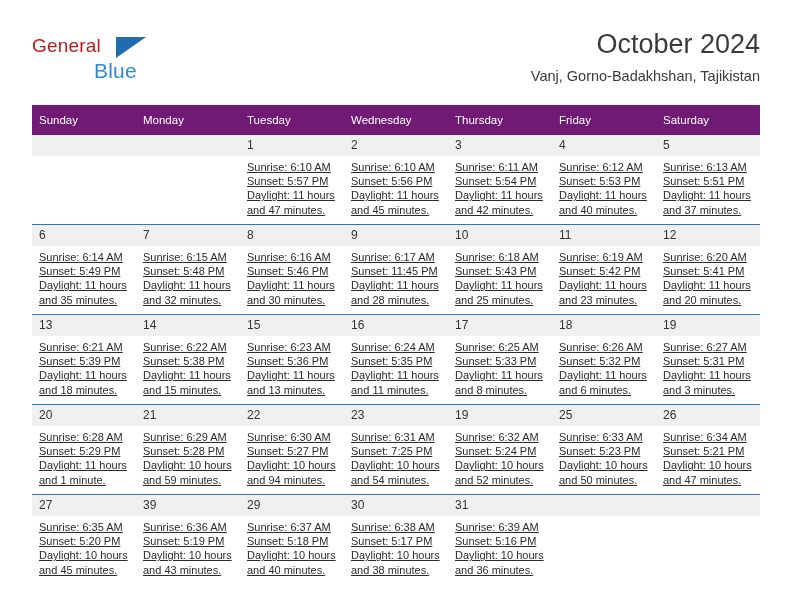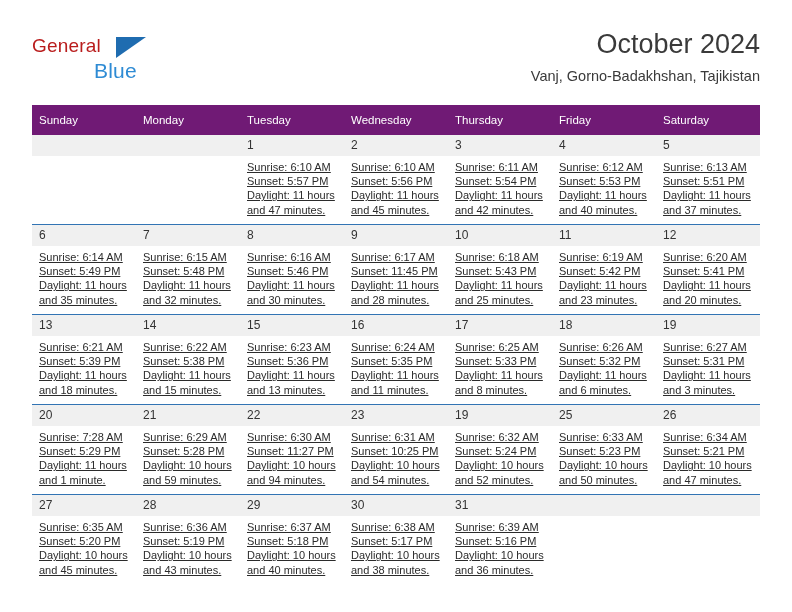--- a/index.html
+++ b/index.html
@@ -371,49 +371,49 @@
             <div>Daylight: 11 hours</div>
             <div>and 3 minutes.</div>
           </div>
         </td>
       </tr>
 
       <tr class="week">
         <td>
           <div class="daynum">20</div>
           <div class="details">
-            <div>Sunrise: 7:28 AM</div>
+            <div>Sunrise: 6:28 AM</div>
             <div>Sunset: 5:29 PM</div>
             <div>Daylight: 11 hours</div>
             <div>and 1 minute.</div>
           </div>
         </td>
         <td>
           <div class="daynum">21</div>
           <div class="details">
             <div>Sunrise: 6:29 AM</div>
             <div>Sunset: 5:28 PM</div>
             <div>Daylight: 10 hours</div>
             <div>and 59 minutes.</div>
           </div>
         </td>
         <td>
           <div class="daynum">22</div>
           <div class="details">
             <div>Sunrise: 6:30 AM</div>
-            <div>Sunset: 11:27 PM</div>
+            <div>Sunset: 5:27 PM</div>
             <div>Daylight: 10 hours</div>
             <div>and 94 minutes.</div>
           </div>
         </td>
         <td>
           <div class="daynum">23</div>
           <div class="details">
             <div>Sunrise: 6:31 AM</div>
-            <div>Sunset: 10:25 PM</div>
+            <div>Sunset: 7:25 PM</div>
             <div>Daylight: 10 hours</div>
             <div>and 54 minutes.</div>
           </div>
         </td>
         <td>
           <div class="daynum">19</div>
           <div class="details">
             <div>Sunrise: 6:32 AM</div>
             <div>Sunset: 5:24 PM</div>
             <div>Daylight: 10 hours</div>
@@ -444,21 +444,21 @@
         <td>
           <div class="daynum">27</div>
           <div class="details">
             <div>Sunrise: 6:35 AM</div>
             <div>Sunset: 5:20 PM</div>
             <div>Daylight: 10 hours</div>
             <div>and 45 minutes.</div>
           </div>
         </td>
         <td>
-          <div class="daynum">28</div>
+          <div class="daynum">39</div>
           <div class="details">
             <div>Sunrise: 6:36 AM</div>
             <div>Sunset: 5:19 PM</div>
             <div>Daylight: 10 hours</div>
             <div>and 43 minutes.</div>
           </div>
         </td>
         <td>
           <div class="daynum">29</div>
           <div class="details">

